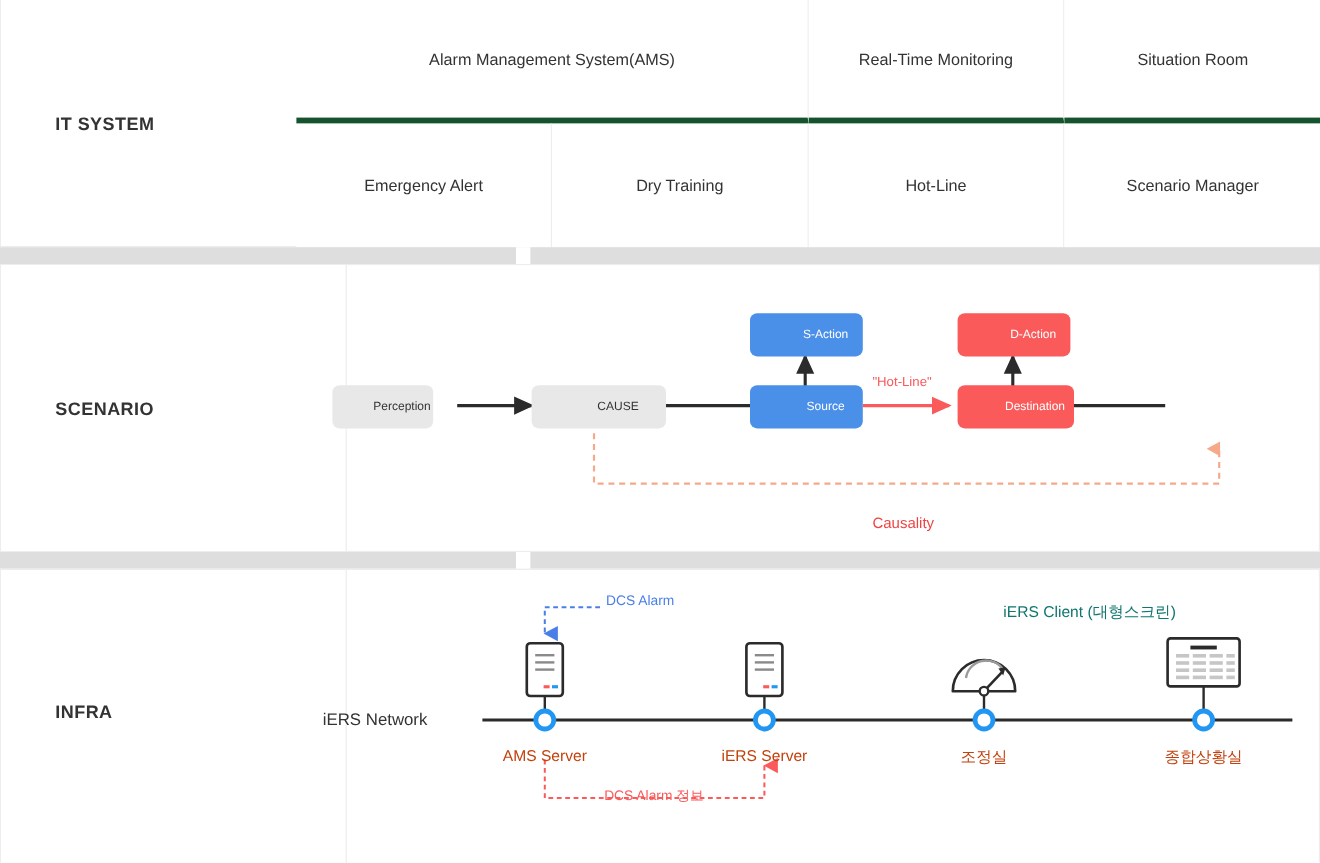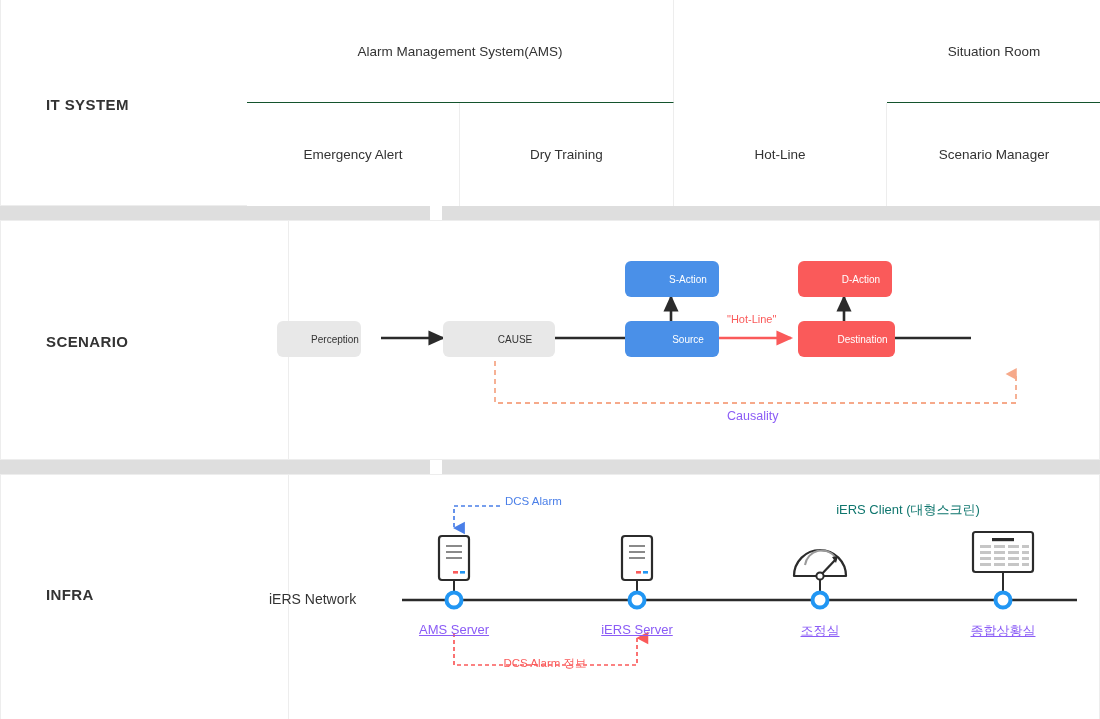--- a/index.html
+++ b/index.html
@@ -26,64 +26,65 @@
 
   
   .divider { position:absolute; left:0; width:1100px; height:14px; background:#dedede; }
   .divider .notch { position:absolute; left:430px; top:0; width:12px; height:14px; background:#fff; }
 
   
   #it-system { top:0; height:206px; border-top:none; }
   .it-cell {
     position:absolute; display:flex; align-items:center; justify-content:center;
     font-size:13.5px; color:#333; text-align:center; border-right:1px solid #ededed;
-    border-bottom:1px solid #14532d; background:#fff;
+    border-bottom:5px solid #14532d; background:#fff;
   }
   .it-cell.last { border-right:none; }
   .it-cell.bottomrow { border-bottom:none;text-align:center; }
 
   
   #scenario { top:220px; height:240px; }
   .node {
     position:absolute; display:flex; align-items:center; justify-content:center;
     border-radius:6px; font-size:10px; white-space:nowrap;padding-left:32px;
   }
   .node.grey { background:#e8e8e8; color:#333; }
   .node.blue { background:#4a90e8; color:#fff; }
   .node.red  { background:#fa5a5a; color:#fff; }
 
   .lbl-hotline {
     position:absolute; font-size:11px; color:#fa5a5a; white-space:nowrap;
   }
   .lbl-causality {
-    position:absolute; font-size:12.5px; color:#8b5cf6; white-space:nowrap;
+    position:absolute; font-size:12.5px; color:#ef4444; white-space:nowrap;margin-top:20px;
   }
 
   
   #infra { top:474px; height:245px; border-bottom:none; }
   .infra-net-label { position:absolute; font-size:14px; color:#333; white-space:nowrap; }
-  .node-name { position:absolute; font-size:13px; color:#8b5cf6; white-space:nowrap; text-align:center; transform:translateX(-50%);text-decoration:underline; }
+  .node-name { position:absolute; font-size:13px; color:#c2410c; white-space:nowrap; text-align:center; transform:translateX(-50%); }
   .lbl-dcs-alarm { position:absolute; font-size:11.5px; color:#4a7fe8; white-space:nowrap; }
   .lbl-dcs-alarm-info { position:absolute; font-size:11.5px; color:#fa5a5a; white-space:nowrap; transform:translateX(-50%); }
   .lbl-iers-client { position:absolute; font-size:13px; color:#0f766e; white-space:nowrap; transform:translateX(-50%); }
 
   svg.overlay { position:absolute; left:0; top:0; overflow:visible; pointer-events:none; }
 </style>
 </head>
 <body>
 
 <div id="page">
 
   <div class="section" id="it-system">
     <div class="row-label">
       <span style="top:104px;">IT SYSTEM</span>
     </div>
     <div class="row-body">
 
       <div class="it-cell" style="left:0;    top:0;   width:427px; height:103px;">Alarm Management System(AMS)</div>
+      <div class="it-cell" style="left:427px;top:0;   width:213px; height:103px;">Real-Time Monitoring</div>
       <div class="it-cell last" style="left:640px;top:0;width:214px;height:103px;">Situation Room</div>
 
       <div class="it-cell bottomrow" style="left:0;    top:103px; width:213px; height:103px;">Emergency Alert</div>
       <div class="it-cell bottomrow" style="left:213px;top:103px; width:214px; height:103px;">Dry Training</div>
       <div class="it-cell bottomrow" style="left:427px;top:103px; width:213px; height:103px;">Hot-Line</div>
       <div class="it-cell bottomrow last" style="left:640px;top:103px;width:214px;height:103px;">Scenario Manager</div>
     </div>
   </div>
 
   <div class="divider" style="top:206px;">

